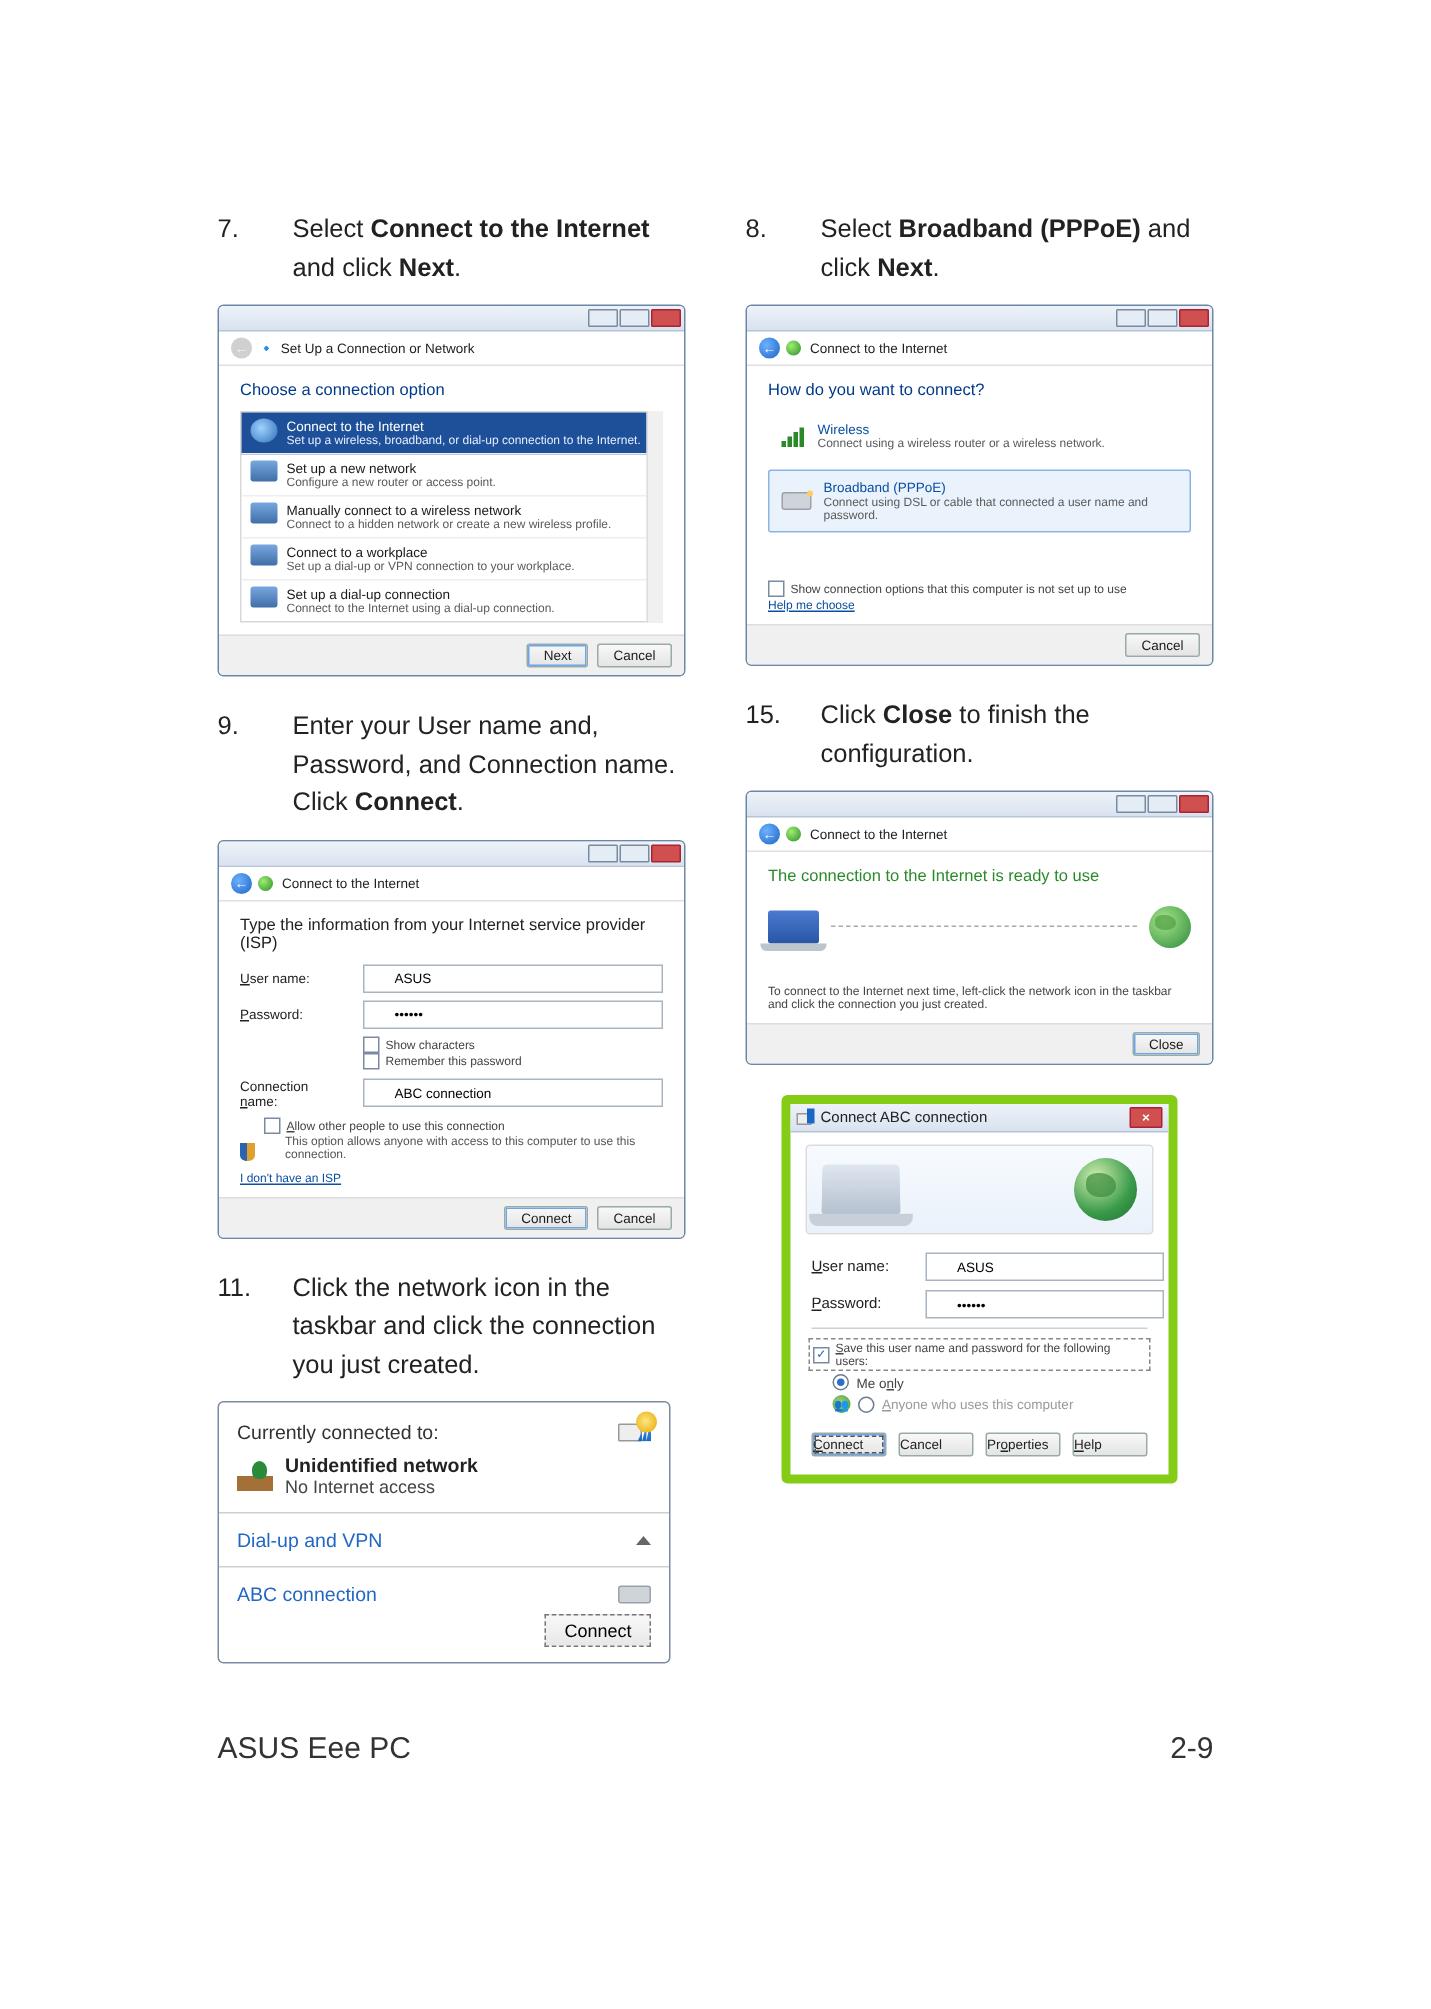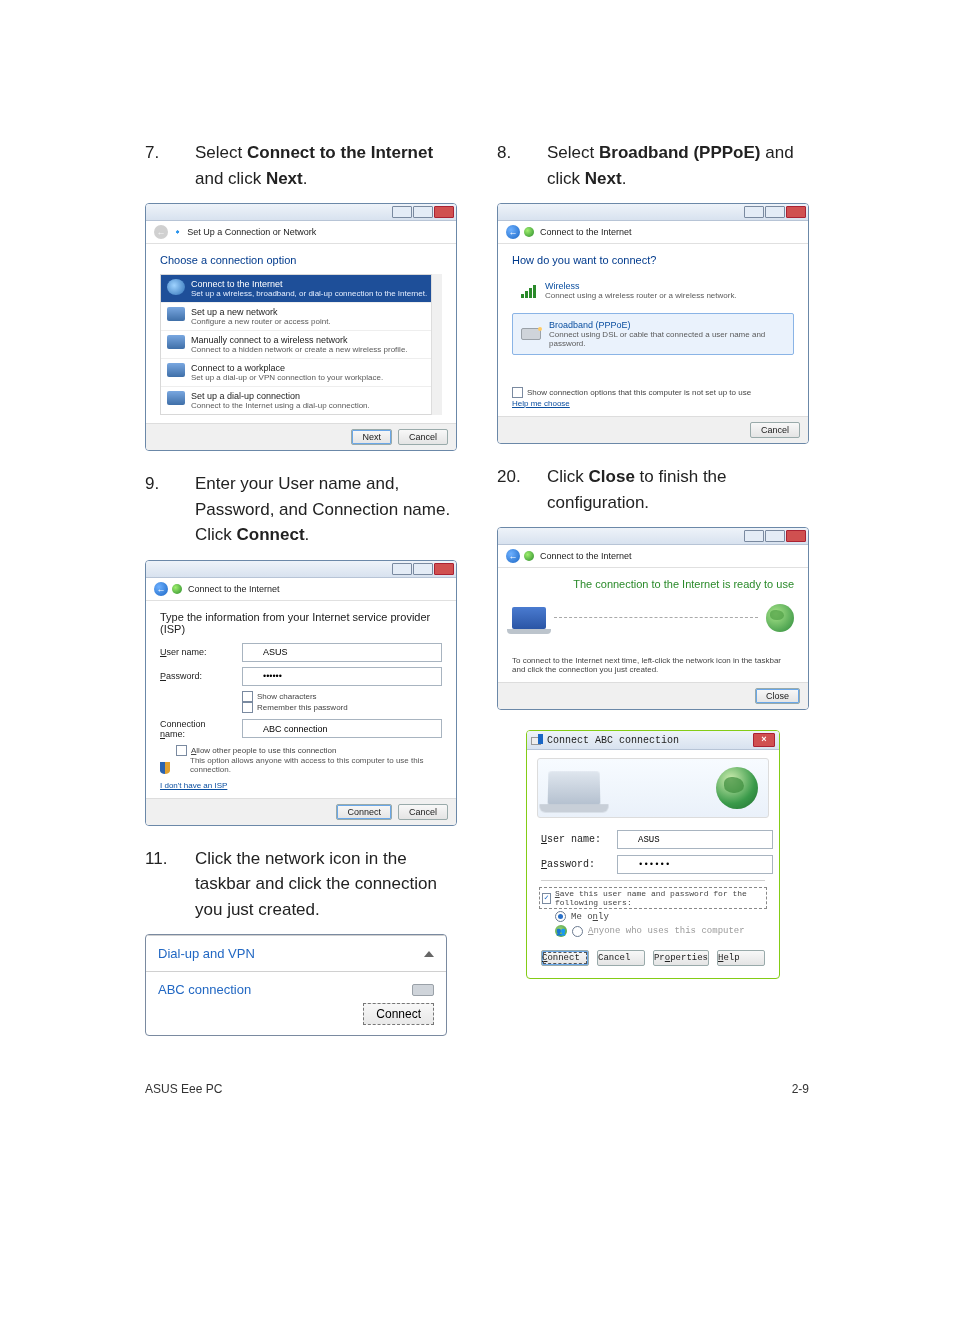--- a/index.html
+++ b/index.html
@@ -146,21 +146,21 @@
   .form-label { width: 72px; flex: 0 0 72px; color: #222; }
   .txt {
     flex: 1; border: 1px solid #a8b4c0; padding: 2px 20px; height: 13px;
     font-size: 9px; font-family: inherit; background: #fff;
   }
   .indent { margin-left: 82px; }
   .allow-row { display: flex; align-items: flex-end; gap: 6px; margin-top: 6px; }
   .shield { width: 10px; height: 12px; background: linear-gradient(90deg,#2a63b0 50%,#e0a030 50%); border-radius: 0 0 50% 50% / 0 0 30% 30%; flex: 0 0 10px; }
 
   
-  .ready-heading { color: #2a8a2a; font-size: 11px; text-align: right; }
+  .ready-heading { color: #2a8a2a; font-size: 11px; }
   .ready-art {
     margin: 14px auto 24px auto;
     display: flex; align-items: center; justify-content: center; gap: 8px;
   }
   .laptop-icon {
     width: 34px; height: 22px; background: linear-gradient(#4a7bd0, #2a55a5);
     border-radius: 2px; position: relative;
   }
   .laptop-icon:after { content:""; position:absolute; bottom:-5px; left:-5px; right:-5px; height:5px; background:#bcc4cc; border-radius:0 0 4px 4px; }
   .globe-big { width: 28px; height: 28px; border-radius: 50%; background: radial-gradient(circle at 35% 35%, #a8e48a, #2a8a3a); position: relative; }
@@ -197,21 +197,21 @@
   .blue-link { color: #2268c3; }
   .chev-up { width: 0; height: 0; border-left: 5px solid transparent; border-right: 5px solid transparent; border-bottom: 6px solid #666; }
   .modem-small { width: 20px; height: 10px; background:#cfd4da; border:1px solid #9aa1a8; border-radius:2px; }
   .connect-btn {
     float: right; margin: -4px 12px 10px 0; padding: 3px 12px;
     border: 1px dashed #777; background: linear-gradient(#f8f8f8,#e8e8e8); font-size: 12px;
   }
   .clear { clear: both; }
 
   
-  .dlg12 { width: 252px; border: 1px solid #84cc16; border-radius: 4px; overflow: hidden; background:#fff; font-size: 10px; margin: 0 auto; font-family: Liberation Mono, monospace; }
+  .dlg12 { width: 252px; border: 6px solid #84cc16; border-radius: 4px; overflow: hidden; background:#fff; font-size: 10px; margin: 0 auto; }
   .dlg12-title { display:flex; align-items:center; gap:4px; height:18px; background: linear-gradient(#eef3f9,#d8e2ef); border-bottom:1px solid #b7c4d6; padding: 0 4px; }
   .dlg12-title .close { margin-left:auto; width:20px; height:12px; background:#d05050; border:1px solid #a23; border-radius:1px; color:#fff; display:flex; align-items:center; justify-content:center; font-size:9px; font-weight:bold; }
   .tiny-net { width:12px; height:12px; position:relative; }
   .tiny-net:before { content:""; position:absolute; left:0; top:3px; width:8px; height:6px; background:#eee; border:1px solid #999; }
   .tiny-net:after { content:""; position:absolute; right:0; top:0; width:5px; height:10px; background:#1a66c4; }
   .dlg12-art { padding: 8px; display:flex; flex-direction:column; align-items:center; }
   .art-frame { border:1px solid #dcdcdc; border-radius:3px; padding: 8px 10px; display:flex; align-items:center; justify-content:space-between; background: linear-gradient(#f7fbff,#eaf1fa); width: 210px; }
   .laptop-3d {
     width: 52px; height: 34px; background: linear-gradient(#dfe6ee,#b4c0cf);
     border-radius:3px; position:relative; transform: perspective(120px) rotateX(6deg);
@@ -230,21 +230,21 @@
   .chk.checked:after { content:"✓"; color:#1a66c4; font-size:8px; line-height:8px; display:block; text-align:center; }
   .dlg12-buttons { padding: 0 14px 12px 14px; display:flex; gap:8px; }
   .dlg12-buttons .wbtn { flex:1; padding:2px 0; }
   .dlg12-buttons .wbtn.default { outline: 1px dashed #555; outline-offset: -3px; }
   .disabled-text { color:#9a9a9a; }
   .un { text-decoration: underline; }
 
   
   .page-footer {
     display: flex; justify-content: space-between;
-    font-size: 12px; color: #333; margin-top: 28px;
+    font-size: 20px; color: #333; margin-top: 28px;
   }
 </style>
 </head>
 <body>
 
 <div class="page">
   <div class="columns">
 
     <div class="col">
 
@@ -383,20 +383,36 @@
         </div>
       </div>
 
       <div class="step-block">
         <div class="step-text">
           <span class="step-num">11.</span>
           <span class="step-body">Click the network icon in the taskbar and click the connection you just created.</span>
         </div>
 
         <div class="flyout">
+          <div class="fly-section">
+            <div class="fly-head">
+              <span class="fly-title">Currently connected to:</span>
+              <div style="position:relative;">
+                <div class="net-icon"></div>
+                <div class="sunburst" style="position:absolute; right:-4px; top:-4px;"></div>
+              </div>
+            </div>
+            <div class="unid-row">
+              <div class="park-icon"></div>
+              <div>
+                <div class="unid-title">Unidentified network</div>
+                <div class="unid-sub">No Internet access</div>
+              </div>
+            </div>
+          </div>
           <div class="fly-divider"></div>
           <div class="fly-row">
             <span class="blue-link">Dial-up and VPN</span>
             <div class="chev-up"></div>
           </div>
           <div class="fly-divider"></div>
           <div class="fly-row">
             <span class="blue-link">ABC connection</span>
             <div class="modem-small"></div>
           </div>
@@ -459,21 +475,21 @@
             <div><span class="link">Help me choose</span></div>
           </div>
           <div class="win-footer">
             <div class="wbtn">Cancel</div>
           </div>
         </div>
       </div>
 
       <div class="step-block">
         <div class="step-text">
-          <span class="step-num">20.</span>
+          <span class="step-num">15.</span>
           <span class="step-body">
             <span>Click </span><b>Close</b><span> to finish the configuration.</span>
           </span>
         </div>
 
         <div class="win">
           <div class="win-titlebar">
             <div class="win-ctrl">
               <div class="win-btn"></div>
               <div class="win-btn"></div>

